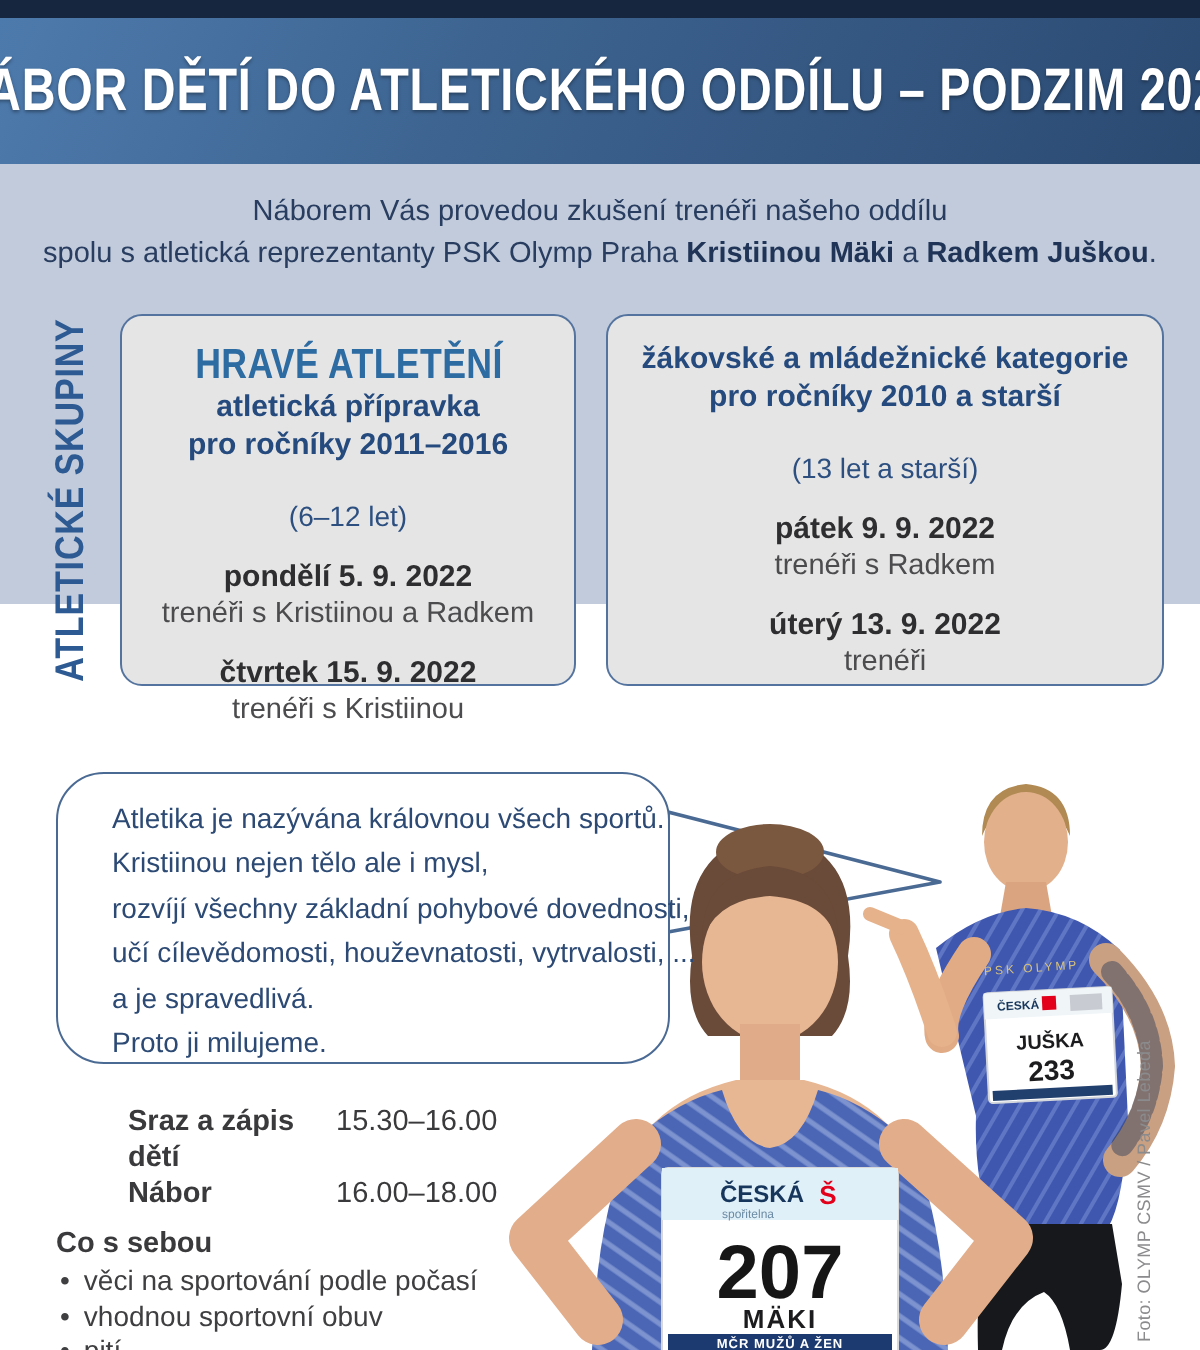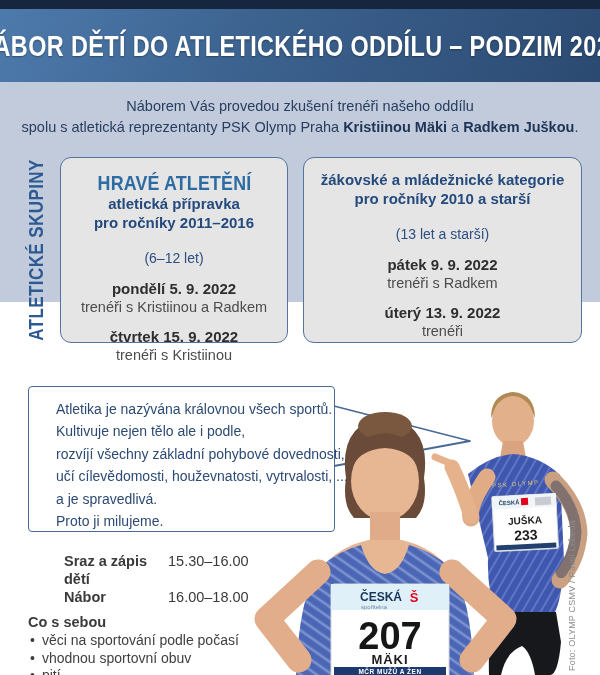--- a/index.html
+++ b/index.html
@@ -42,21 +42,21 @@
   .card-sub{color:#254a7d;font-weight:700;font-size:15px;line-height:18.5px;}
   .card-age{color:#2c4f80;font-size:14px;line-height:19px;margin-top:17px;}
   .session{margin-top:12px;}
   .session .date{color:#2e2e30;font-weight:700;font-size:15px;line-height:18px;}
   .session .coaches{color:#4c4c4e;font-size:14.5px;line-height:18px;}
   
   .bottom-section{position:absolute;left:0;top:362px;width:600px;height:313px;background:#fff;}
   .scene{position:absolute;left:0;top:362px;width:600px;height:313px;z-index:1;}
   .bubble{
     position:absolute;left:28px;top:386px;width:307px;height:146px;z-index:2;
-    background:#fff;border:1.8px solid #4a6a94;border-radius:4px;
+    background:#fff;border:1.8px solid #4a6a94;border-radius:24px;
     box-sizing:border-box;padding:11px 8px 0 27px;
   }
   .bubble p{margin:0;color:#2c4a74;font-size:14px;line-height:22.4px;white-space:nowrap;}
   .info-block{position:absolute;left:28px;top:552px;width:245px;z-index:4;color:#3a3a3c;}
   .sched-row{display:flex;font-size:14.5px;line-height:18px;}
   .sched-label{font-weight:700;width:104px;flex:none;margin-left:36px;}
   .bring-title{font-weight:700;font-size:14.5px;margin-top:7px;line-height:18px;}
   .bring-list{margin:1px 0 0 0;padding:0;list-style:none;}
   .bring-list li{font-size:14px;line-height:17.5px;color:#3f3f41;}
   .bring-list li::before{content:"\2022";margin-right:7px;margin-left:2px;}
@@ -188,21 +188,21 @@
         <rect x="334" y="667" width="112" height="9" fill="#1d3a70"></rect>
         <text x="390" y="674" font-size="6.5" font-weight="bold" fill="#ffffff" text-anchor="middle" letter-spacing=".5">MČR MUŽŮ A ŽEN</text>
         <rect x="334" y="677" width="112" height="9" fill="#9cc4e0"></rect>
         <text x="390" y="684" font-size="7" font-weight="bold" fill="#1d3a70" text-anchor="middle">BRNO 2018</text>
       </g>
     </g>
   </svg>
 
   <div class="bubble">
     <p>Atletika je nazývána královnou všech sportů.</p>
-    <p>Kultivuje nejen tělo ale i podle,</p>
+    <p>Kristiinou nejen tělo ale i mysl,</p>
     <p>rozvíjí všechny základní pohybové dovednosti,</p>
     <p>učí cílevědomosti, houževnatosti, vytrvalosti, ...</p>
     <p>a je spravedlivá.</p>
     <p>Proto ji milujeme.</p>
   </div>
 
   <div class="info-block">
     <div class="sched-row">
       <span class="sched-label">Sraz a zápis dětí</span>
       <span class="sched-time">15.30–16.00</span>

